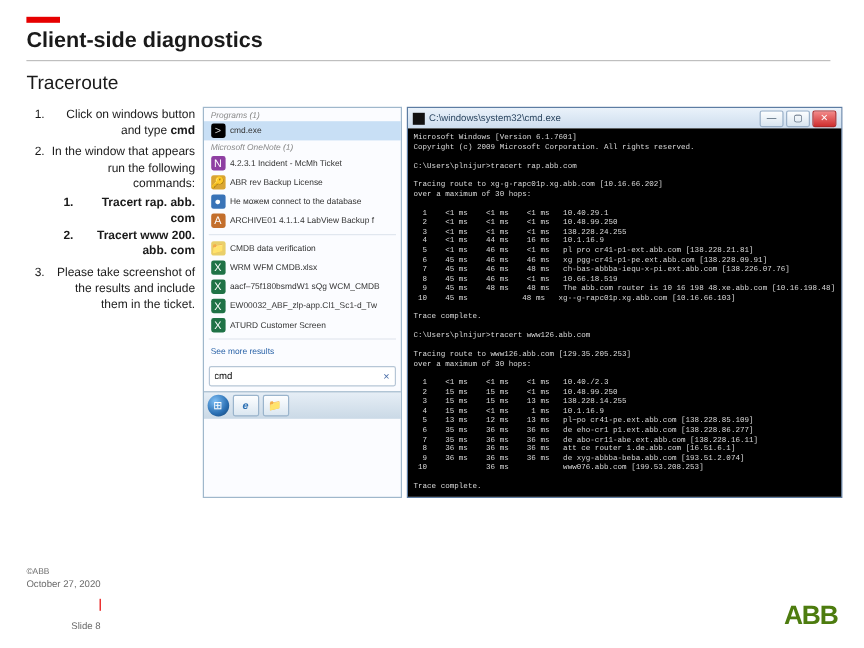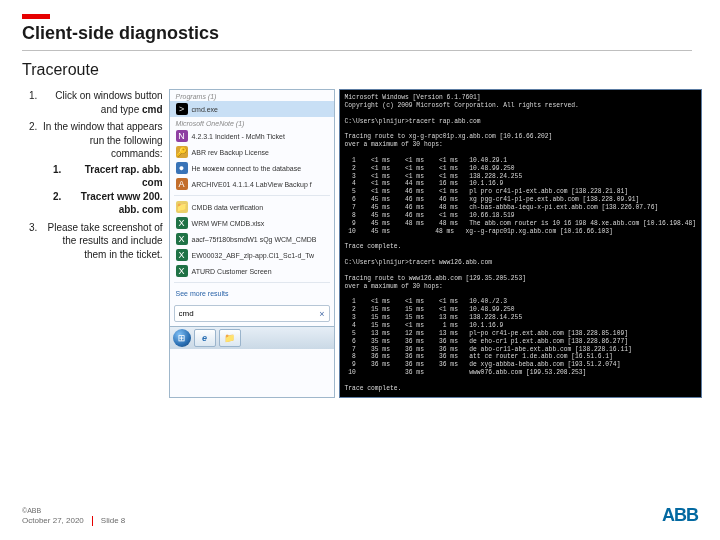--- a/index.html
+++ b/index.html
@@ -102,25 +102,25 @@
     white-space:pre; overflow:hidden;
   }
 
   
   .footer {
     position:absolute; left:22px; bottom:14px; right:22px;
     display:flex; align-items:flex-end; justify-content:flex-start;
   }
   .foot-left { display:flex; flex-direction:column; gap:2px; font-size:8px; color:#6b6b6b;}
   .foot-copy { font-size:7px; }
-  .foot-date-slide { display:flex; align-items:flex-start; gap:8px; }
+  .foot-date-slide { display:flex; align-items:flex-end; gap:8px;flex-direction:column; }
   .vdiv { width:1px; height:10px; background:#e60000; }
   .logo { position:absolute; right:0; bottom:0; display:flex; align-items:center; gap:1px; }
   .logo .A {
-    font-family: Arial, sans-serif; font-size:18px; font-weight:800; letter-spacing:-1px; color:#0369a1;
+    font-family: Arial, sans-serif; font-size:22px; font-weight:800; letter-spacing:-1px; color:#4d7c0f;
   }
 </style>
 </head>
 <body>
 
 <div class="red-dash"></div>
 <h1 class="title">Client-side diagnostics</h1>
 <div class="subtitle">Traceroute</div>
 
 <div class="content">
@@ -197,20 +197,28 @@
         <span class="tb-btn">
             <span style="color:#2a6fb3;font-style:italic;font-weight:700;">e</span>
           </span>
         <span class="tb-btn">
             <span>📁</span>
           </span>
       </div>
     </div>
 
     <div class="termwin">
+      <div class="term-title">
+        <span class="ti"></span>
+        <span>C:\windows\system32\cmd.exe</span>
+        <span class="spacer"></span>
+        <span class="win-btn">—</span>
+        <span class="win-btn">▢</span>
+        <span class="win-btn close">✕</span>
+      </div>
       <div class="term" id="term">Microsoft Windows [Version 6.1.7601]
 Copyright (c) 2009 Microsoft Corporation. All rights reserved.
 
 C:\Users\plnijur&gt;tracert rap.abb.com
 
 Tracing route to xg-g-rapc01p.xg.abb.com [10.16.66.202]
 over a maximum of 30 hops:
 
   1    &lt;1 ms    &lt;1 ms    &lt;1 ms   10.40.29.1
   2    &lt;1 ms    &lt;1 ms    &lt;1 ms   10.48.99.250

